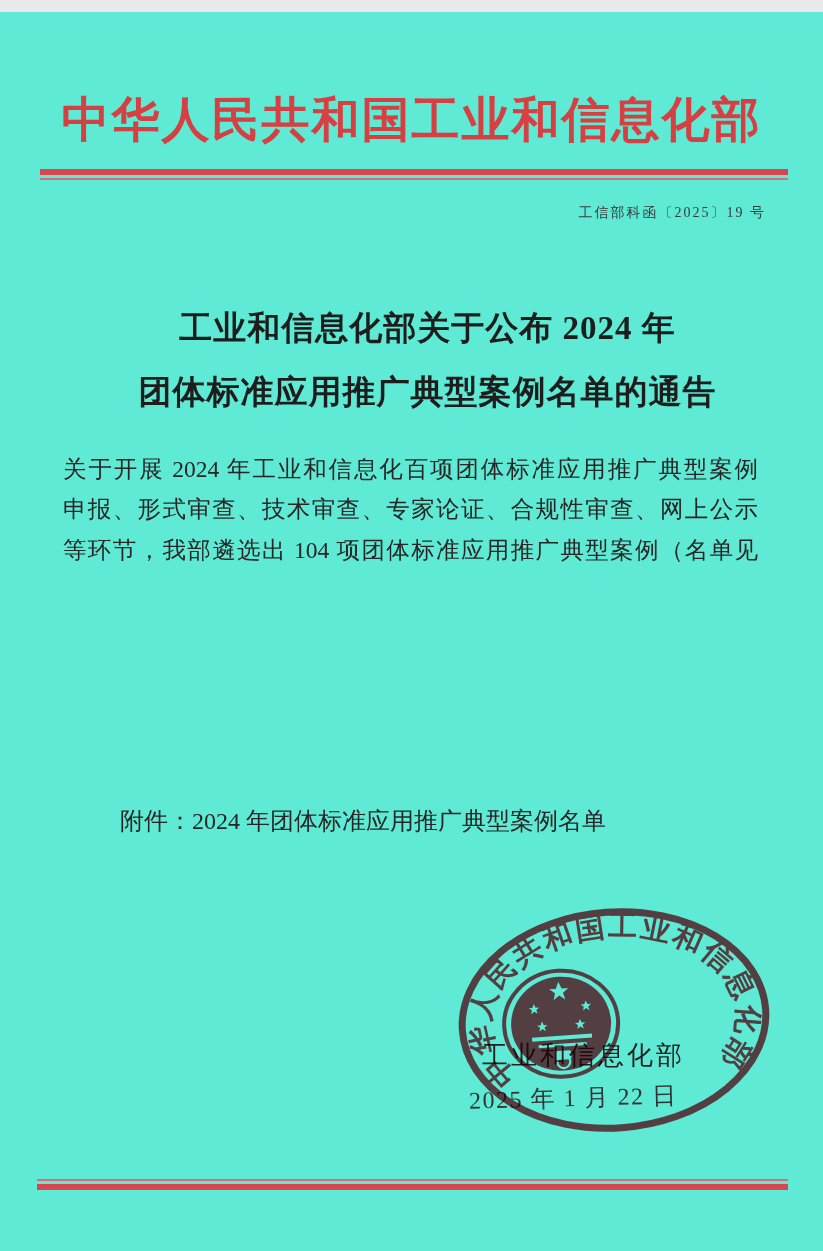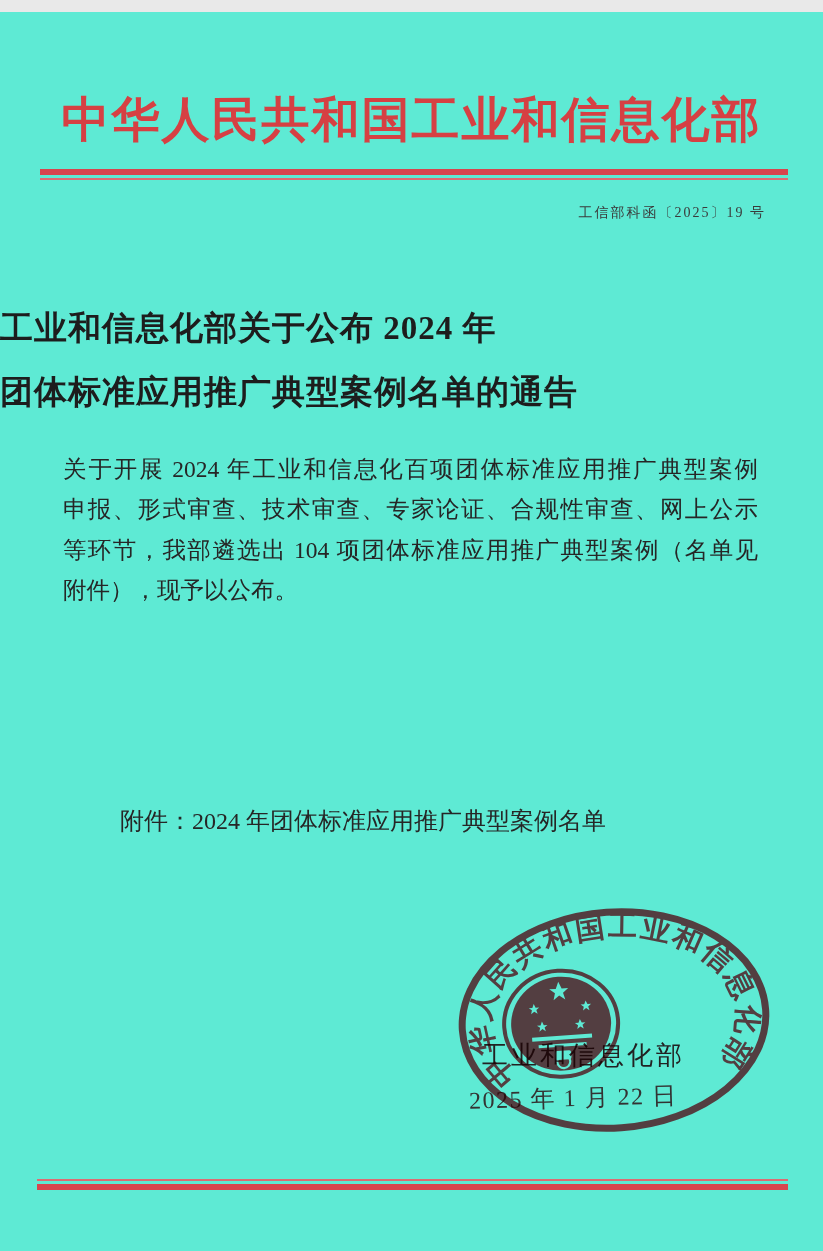--- a/index.html
+++ b/index.html
@@ -31,24 +31,25 @@
   .rule-bottom .bar-thick{height:6px;background:#d8454e;}
   
   .doc-number{
     position:absolute;top:192px;right:57px;
     font-size:14px;color:#3a3a3a;letter-spacing:2px;
     white-space:nowrap;
   }
   
   .doc-title{
     position:absolute;top:284px;left:0;right:0;
-    text-align:left;
+    text-align:center;
     font-size:33px;font-weight:bold;color:#1d1d1d;
     line-height:64px;letter-spacing:1px;
     white-space:nowrap;
+    padding-left:32px;
   }
   
   .body-block{
     position:absolute;top:437px;left:63px;width:695px;
     font-size:23.5px;color:#262626;
   }
   .body-line{
     height:40.3px;line-height:40.3px;
     white-space:nowrap;
   }
@@ -100,21 +101,20 @@
 
   <div class="doc-title">
     <div>工业和信息化部关于公布 2024 年</div>
     <div>团体标准应用推广典型案例名单的通告</div>
   </div>
 
   <div class="body-block">
     <div class="body-line justify">关于开展 2024 年工业和信息化百项团体标准应用推广典型案例</div>
     <div class="body-line justify">申报、形式审查、技术审查、专家论证、合规性审查、网上公示</div>
     <div class="body-line justify">等环节，我部遴选出 104 项团体标准应用推广典型案例（名单见</div>
-    <div class="body-line">附件），现予以公布。</div>
   </div>
 
   <div class="attachment-line">附件：2024 年团体标准应用推广典型案例名单</div>
 
   <div class="signature-black">工业和信息化部</div>
 
   <div class="seal-date">2025 年 1 月 22 日</div>
 
   <svg class="seal-svg" viewBox="0 0 330 245">
     <defs>

